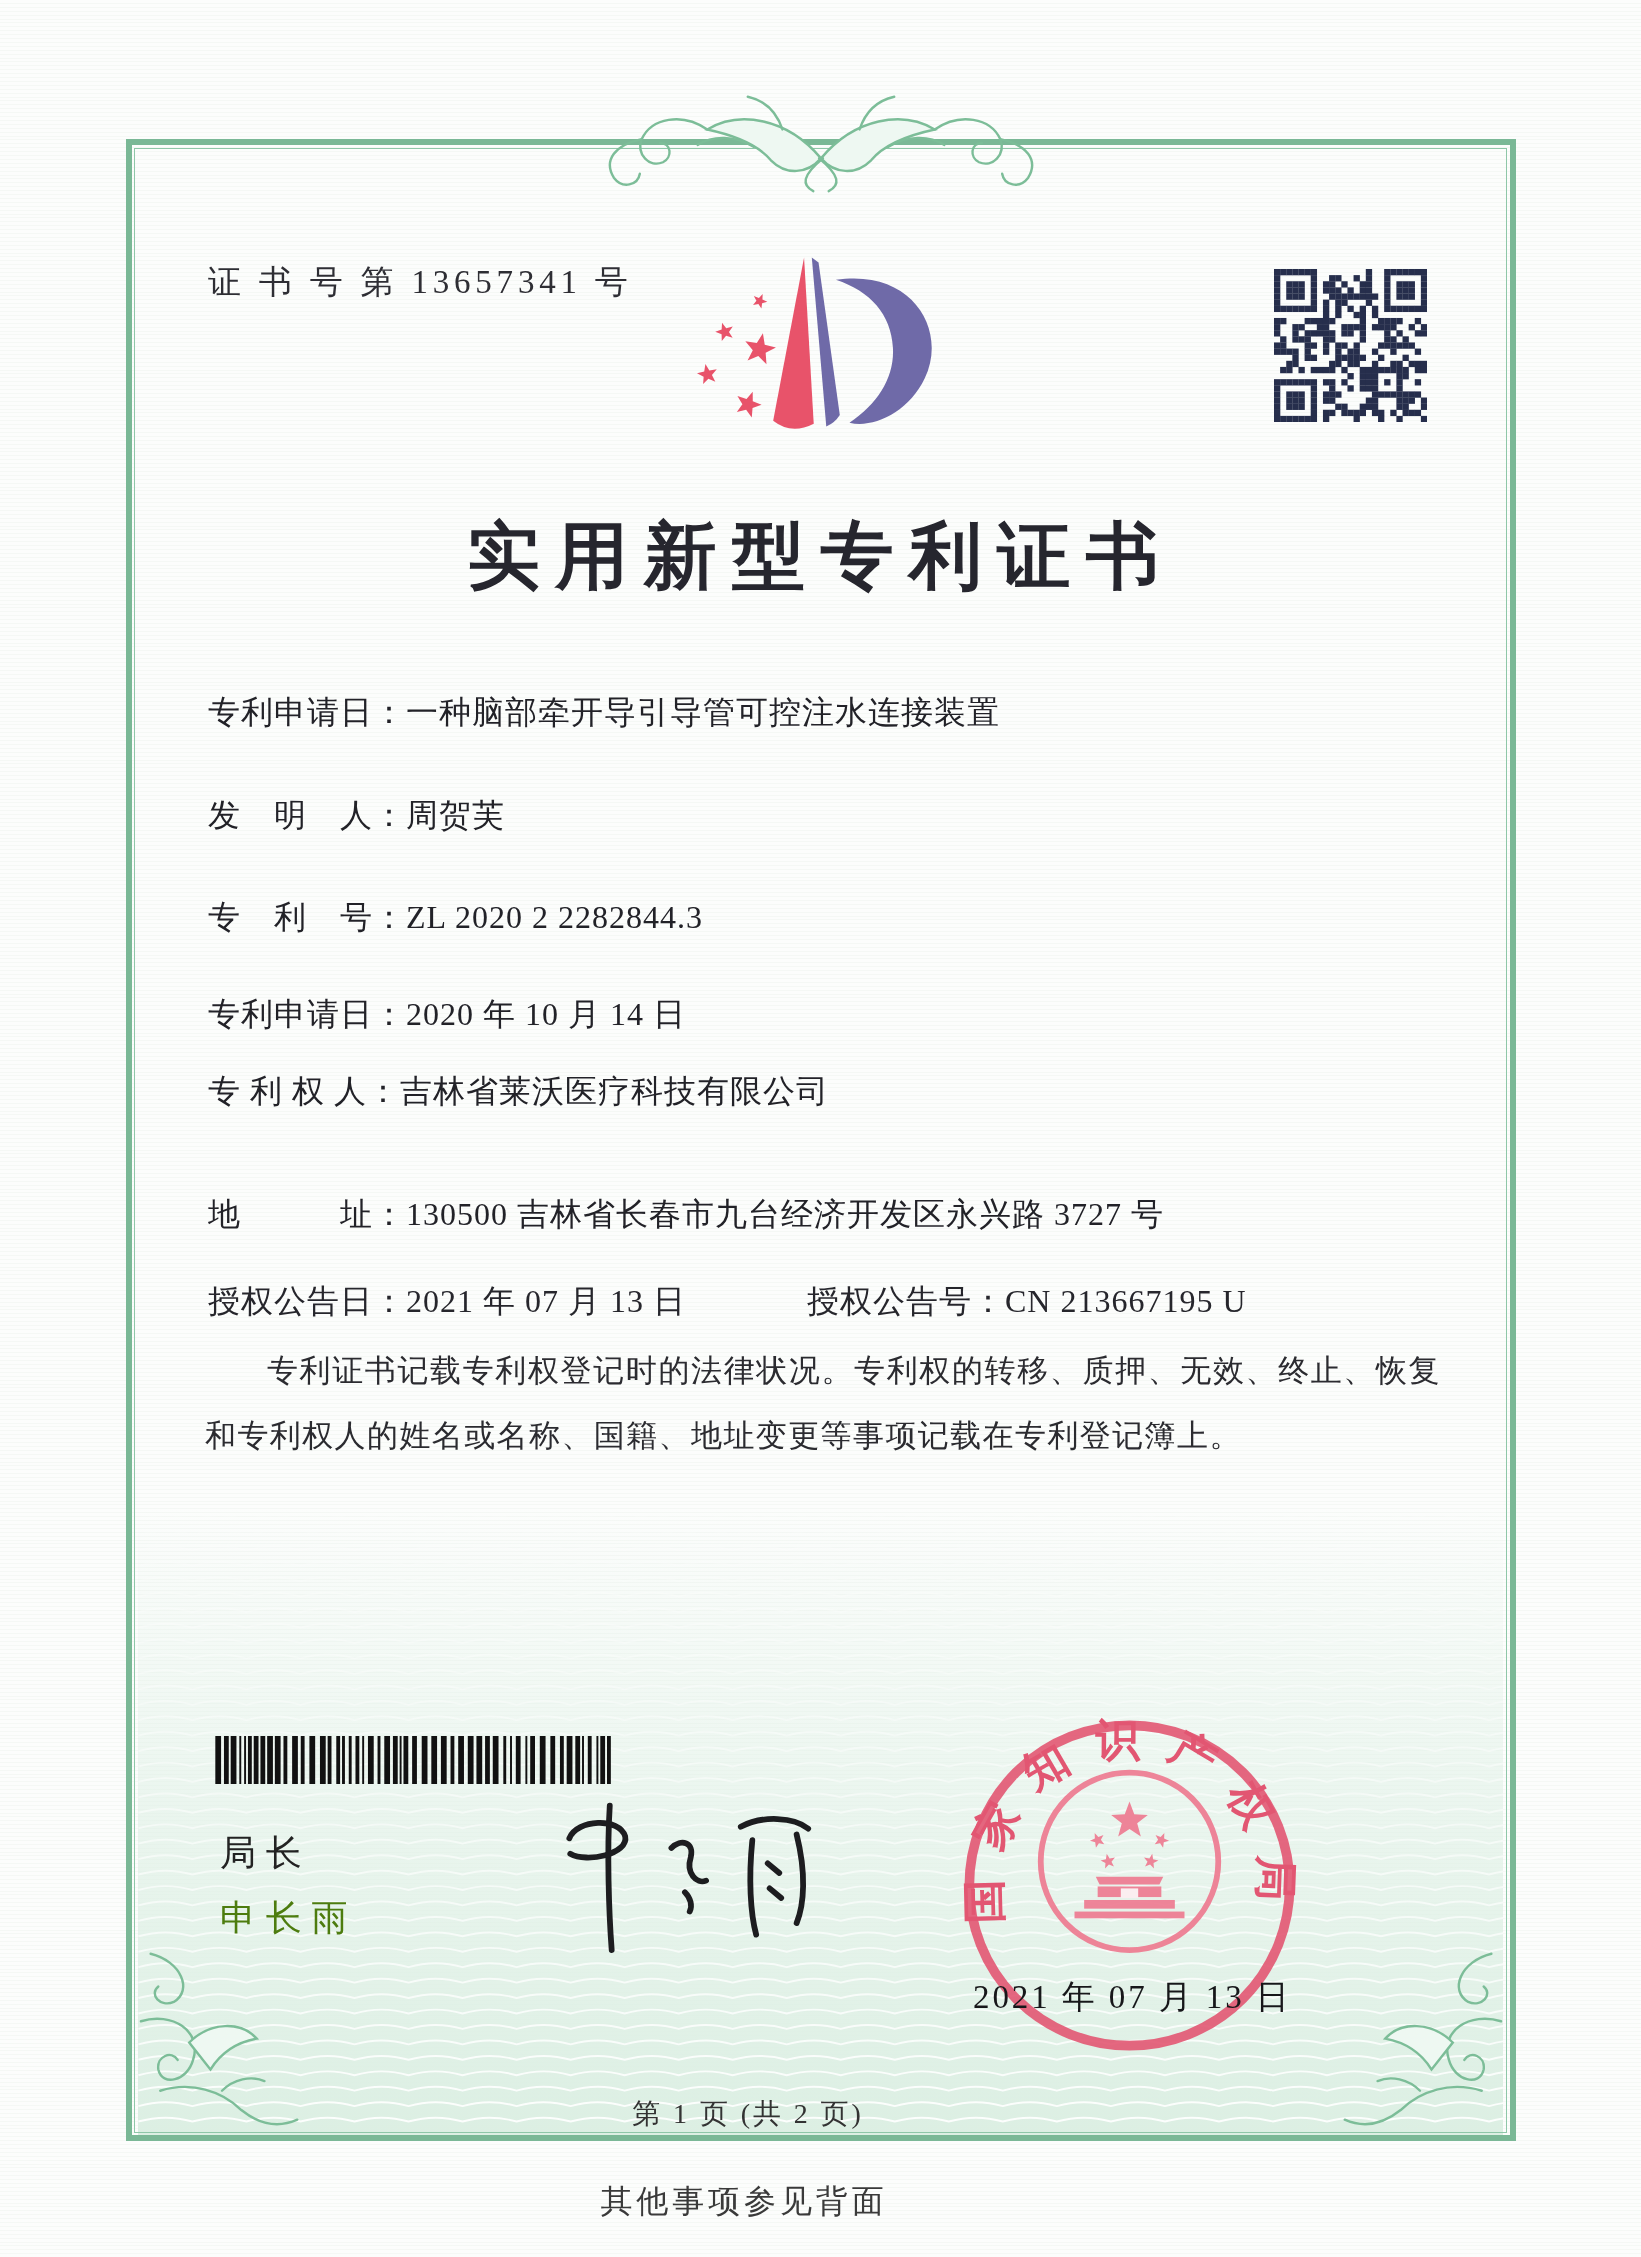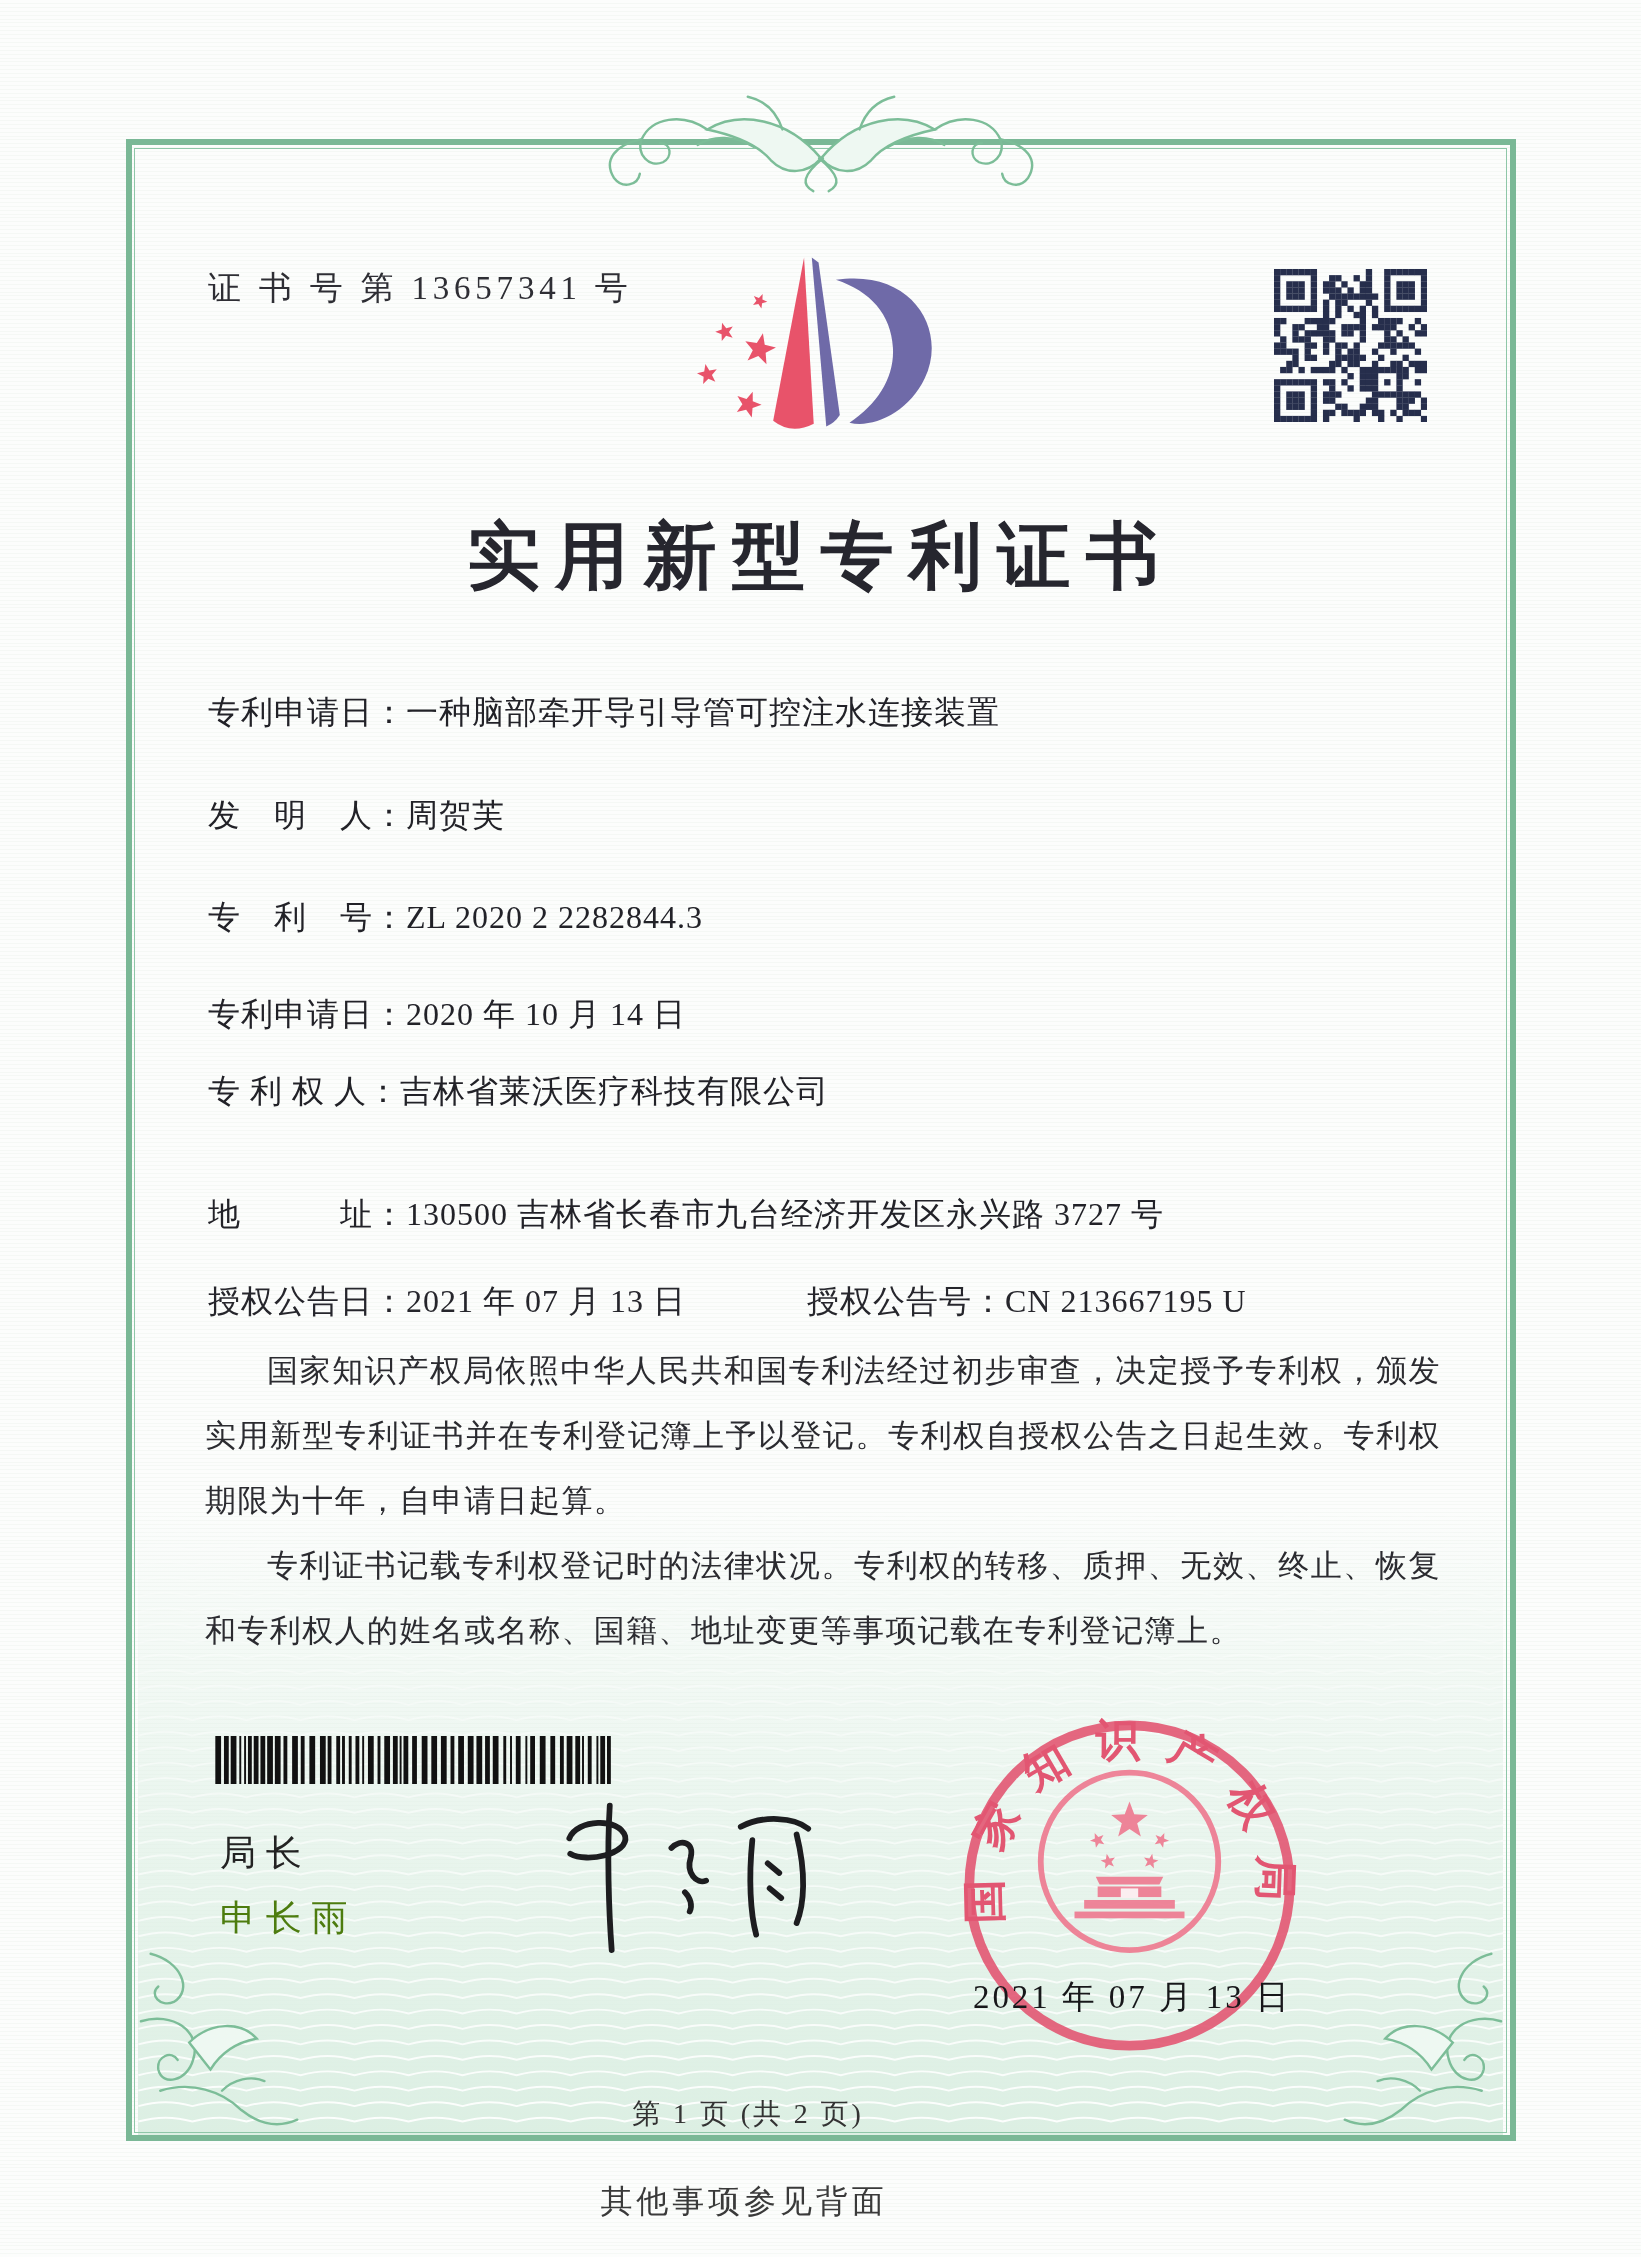--- a/index.html
+++ b/index.html
@@ -16,21 +16,21 @@
   #waves{left:138px;top:1506px;z-index:1;}
   
   #frame-outer{left:126px;top:139px;width:1390px;height:2002px;box-sizing:border-box;
     border:6.8px solid #7ab896;z-index:2;}
   #frame-inner{left:134px;top:148px;width:1373px;height:1985px;box-sizing:border-box;
     border:1.9px solid #8ec7a8;z-index:2;}
   #top-ornament{left:570px;top:89px;z-index:3;}
   .corner-flourish{z-index:3;}
   
   .z{z-index:4;}
-  #cert-no{left:208px;top:266px;font-size:33px;letter-spacing:4.8px;color:#2e2e34;}
+  #cert-no{left:208px;top:260px;font-size:33px;letter-spacing:4.8px;color:#2e2e34;}
   #logo{left:666px;top:241px;}
   #qr{left:1274px;top:269px;}
   #doc-title{left:136px;top:508px;width:1369px;text-align:center;font-size:73px;font-weight:bold;
     letter-spacing:15.4px;color:#26262e;}
   .field-row{left:208px;width:1246px;font-size:32px;letter-spacing:1px;color:#222228;white-space:nowrap;}
   .field-label{color:#222228;}
   .field-value{color:#222228;}
   #grant-row{left:208px;top:1280px;width:1246px;font-size:32px;letter-spacing:1px;white-space:nowrap;}
   #grant-no-label{position:absolute;left:599px;top:0;}
   #paragraphs{left:205px;top:1338px;width:1236px;font-size:31px;line-height:65px;
@@ -477,21 +477,20 @@
     <div class="abs z field-row" style="top: 1070px;"><span class="field-label">专 利 权 人：</span><span class="field-value">吉林省莱沃医疗科技有限公司</span></div>
     <div class="abs z field-row" style="top: 1170px; margin-top: 23px;"><span class="field-label">地　　　址：</span><span class="field-value">130500 吉林省长春市九台经济开发区永兴路 3727 号</span></div>
   </div>
 
 <div class="abs z" id="grant-row">
   <span>授权公告日：</span><span>2021 年 07 月 13 日</span>
   <span id="grant-no-label"><span>授权公告号：</span><span>CN 213667195 U</span></span>
 </div>
 
 <div class="abs z" id="paragraphs">
-    <p>国家知识产权局依照中华人民共和国专利法经过初步审查，决定授予专利权，颁发实用新型专利证书并在专利登记簿上予以登记。专利权自授权公告之日起生效。专利权期限为十年，自申请日起算。</p>
     <p>专利证书记载专利权登记时的法律状况。专利权的转移、质押、无效、终止、恢复和专利权人的姓名或名称、国籍、地址变更等事项记载在专利登记簿上。</p>
   </div>
 
 <svg class="abs z" id="barcode" width="402" height="48" viewBox="0 0 416 50">
     <rect x="0" y="0" width="6" height="50" fill="#111"></rect>
     <rect x="9" y="0" width="5" height="50" fill="#111"></rect>
     <rect x="16" y="0" width="6" height="50" fill="#111"></rect>
     <rect x="25" y="0" width="2" height="50" fill="#111"></rect>
     <rect x="30" y="0" width="2" height="50" fill="#111"></rect>
     <rect x="34" y="0" width="4" height="50" fill="#111"></rect>

